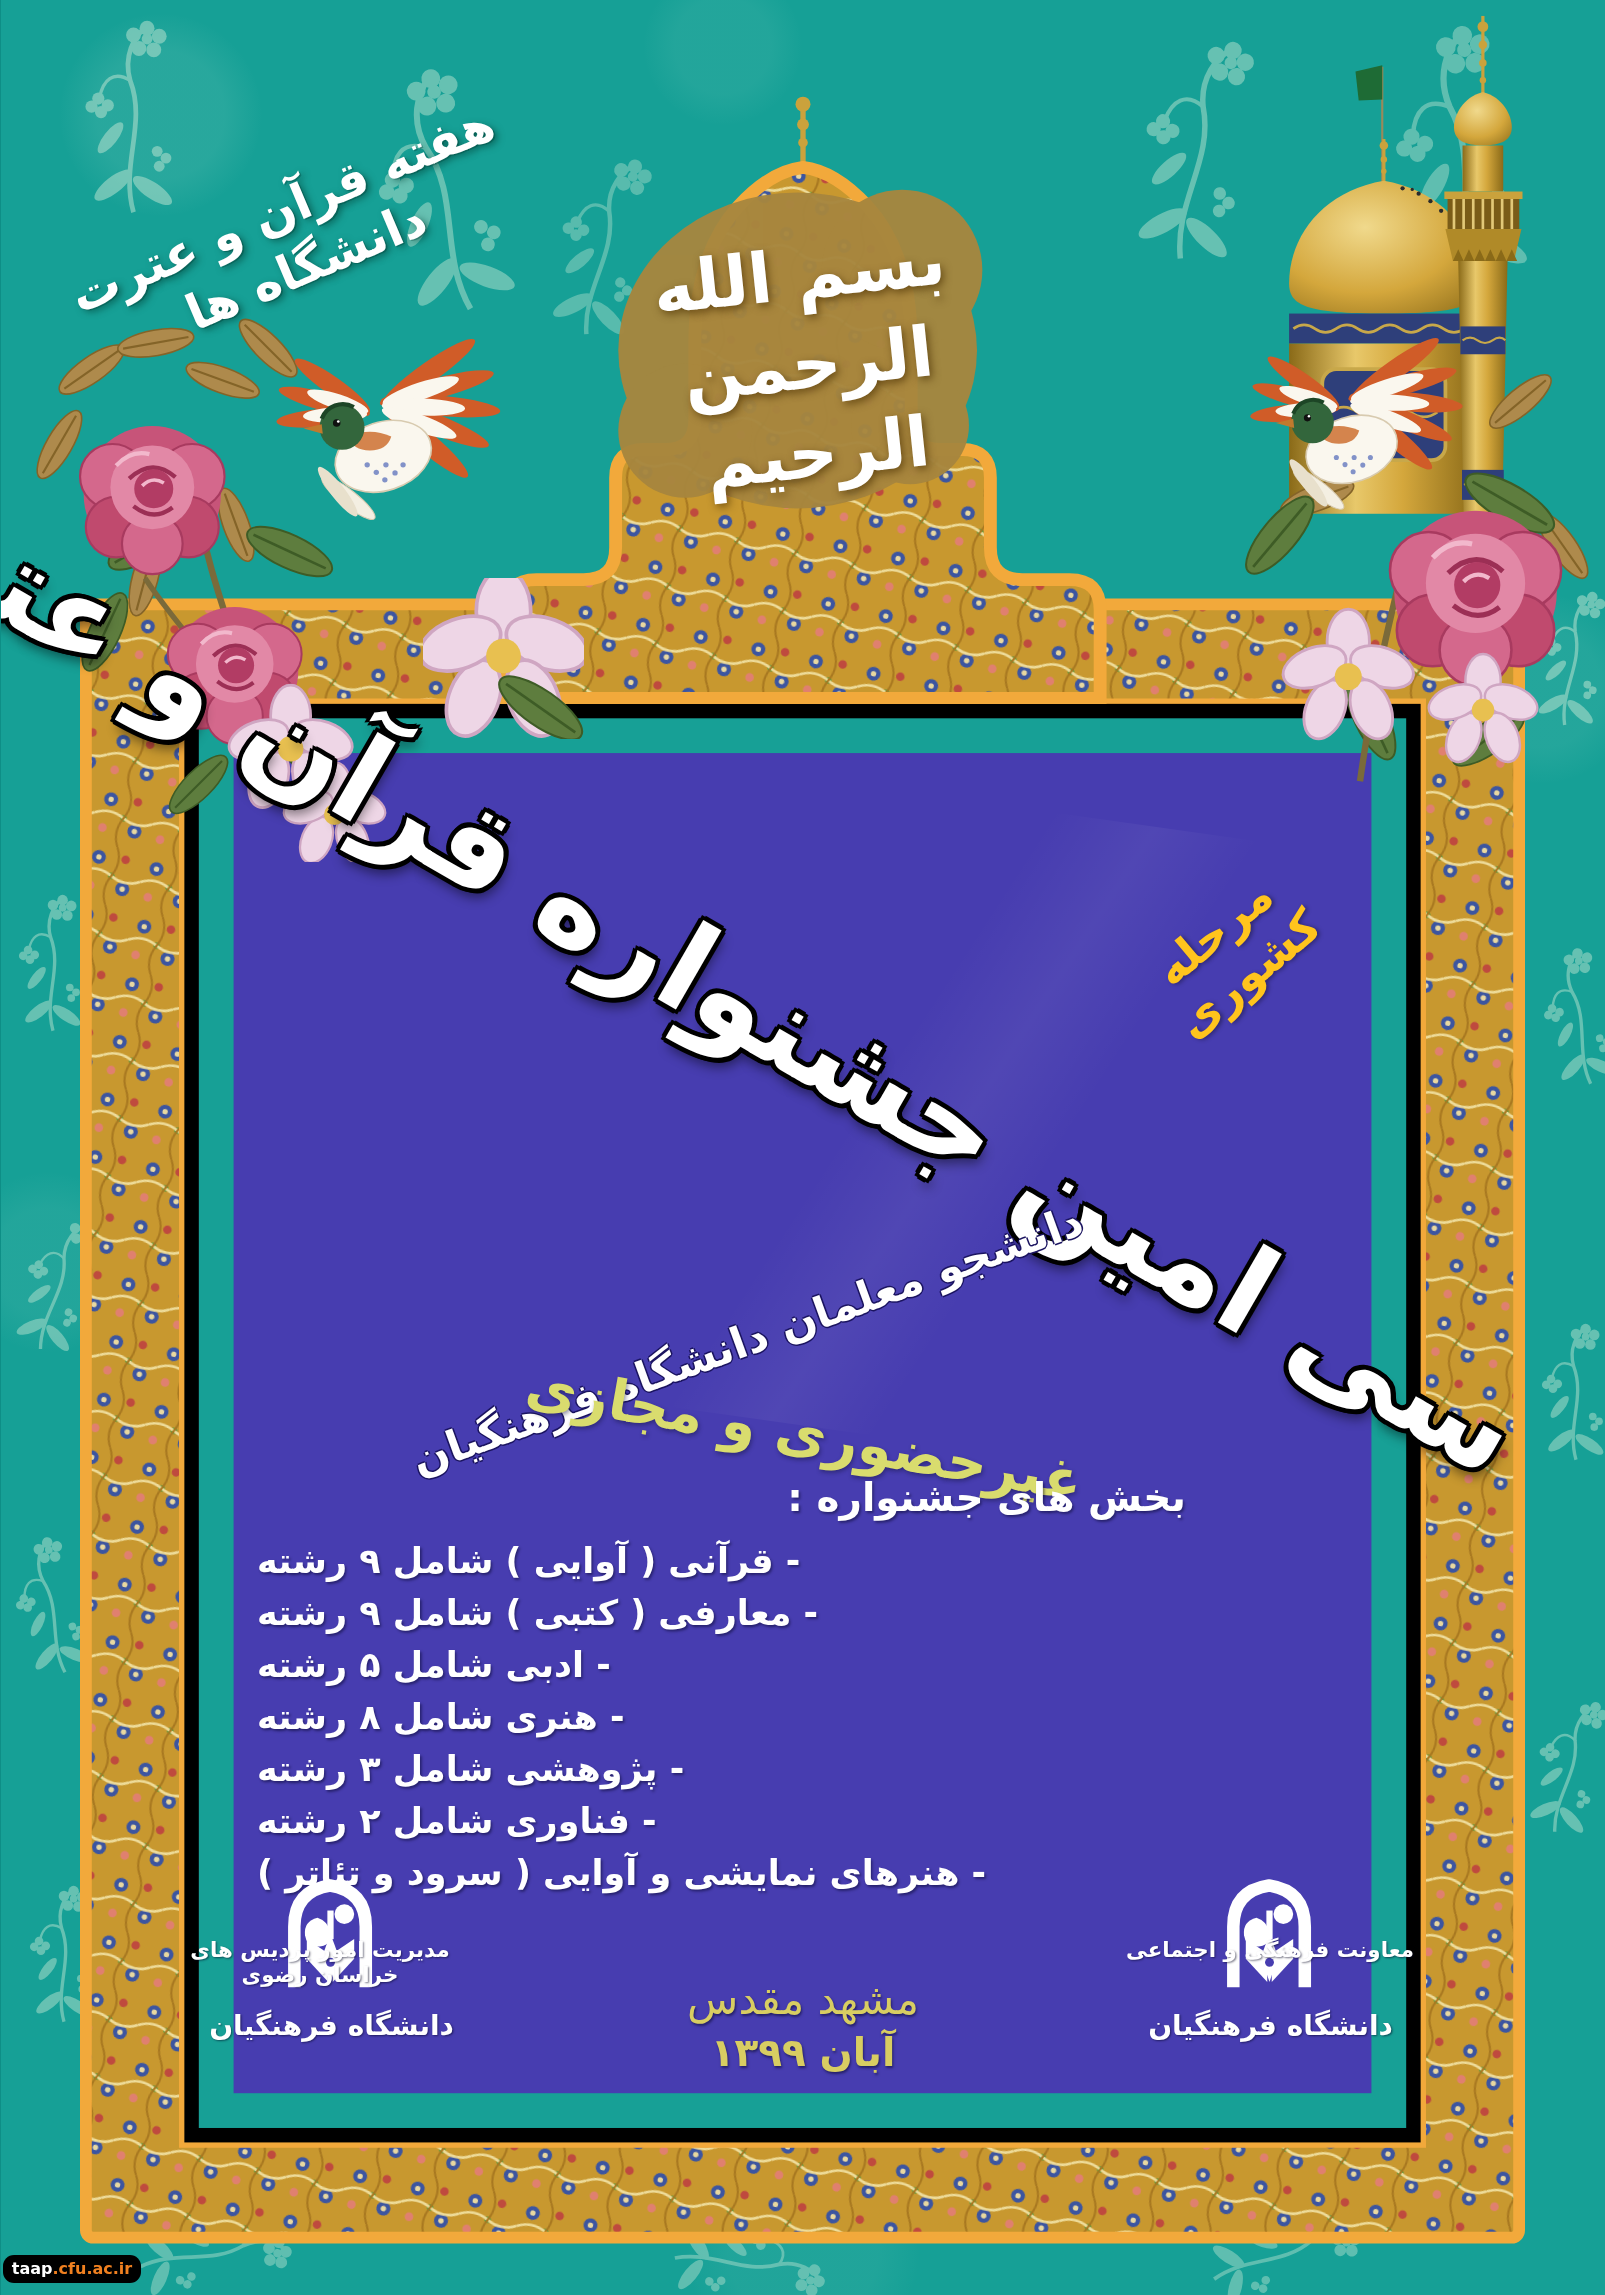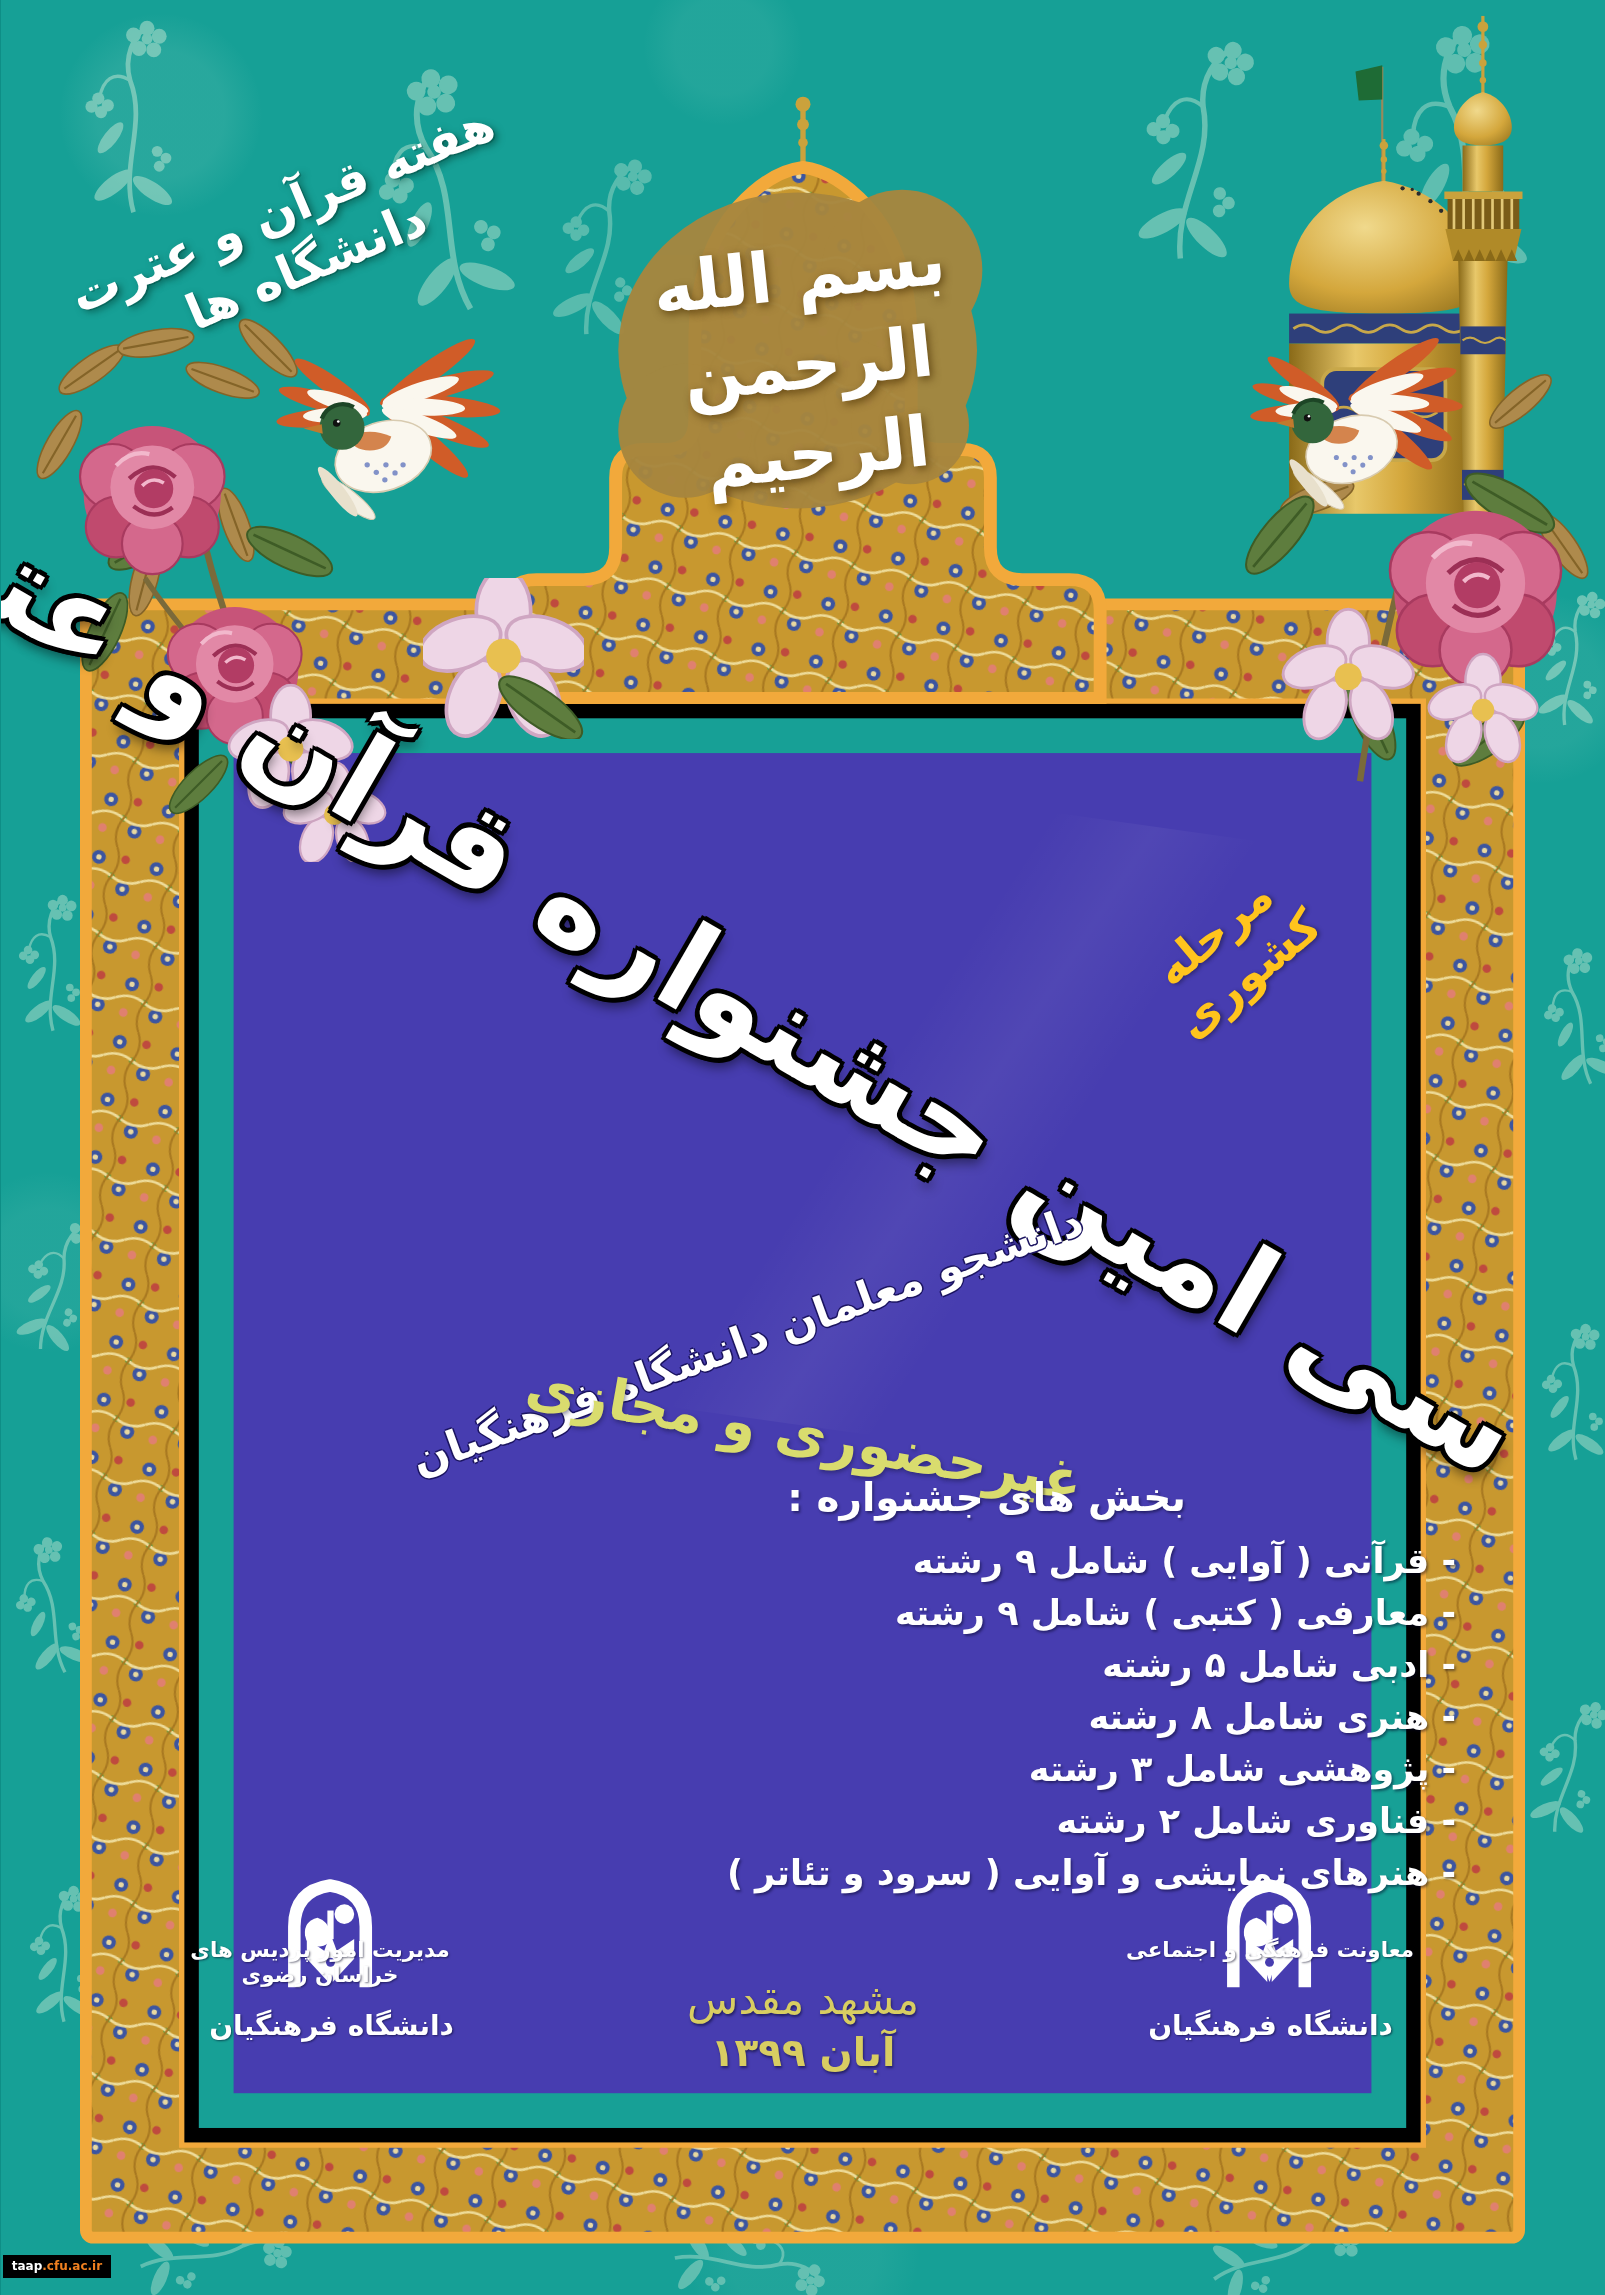--- a/index.html
+++ b/index.html
@@ -63,21 +63,21 @@
     color:#d9dc6e;font-size:56px;font-weight:bold;text-align:center;white-space:nowrap;
     text-shadow:1.6px 2.1px 4.3px rgba(20,20,60,.45);
   }
   .sections-heading{
     right:420px;top:1475px;
     color:#ffffff;font-size:39px;font-weight:bold;
     text-shadow:1.6px 1.6px 2.7px rgba(0,0,30,.45);
   }
   .sections-list{
     left:257px;top:1535px;width:1199px;
-    color:#ffffff;font-size:35px;font-weight:bold;text-align:right;
+    color:#ffffff;font-size:35px;font-weight:bold;text-align:left;
     line-height:52px;
     text-shadow:1.6px 1.6px 2.7px rgba(0,0,30,.45);
   }
   .city-label{
     left:589px;top:1975px;width:428px;
     color:#d8cd62;font-size:42px;font-weight:normal;text-align:center;
     text-shadow:1.1px 1.6px 2.7px rgba(0,0,30,.5);
   }
   .date-label{
     left:589px;top:2030px;width:428px;
@@ -91,23 +91,24 @@
     text-shadow:1.1px 1.1px 2.1px rgba(0,0,30,.5);
   }
   .logo-caption-dept{
     top:1937px;width:300px;
     color:#ffffff;font-size:21.4px;font-weight:bold;text-align:center;
     text-shadow:1.1px 1.1px 2.1px rgba(0,0,30,.5);
   }
   .watermark{
     left:3.2px;top:2255px;
     background:#000;color:#fff;
-    font-size:12px;font-weight:bold;
+    font-size:16px;font-weight:bold;
     padding:4.3px 8.6px;direction:ltr;
     font-family:"DejaVu Sans", sans-serif;
+    border-radius:11px;
   }
   .watermark .wm-suffix{color:#f08020;}
   .panel-streak{
     left:589px;top:803px;width:749px;height:642px;
     background:linear-gradient(115deg, transparent 40%, rgba(255,255,255,.05) 50%, transparent 60%);
     transform:rotate(8deg);
   }
 </style>
 </head>
 <body>

